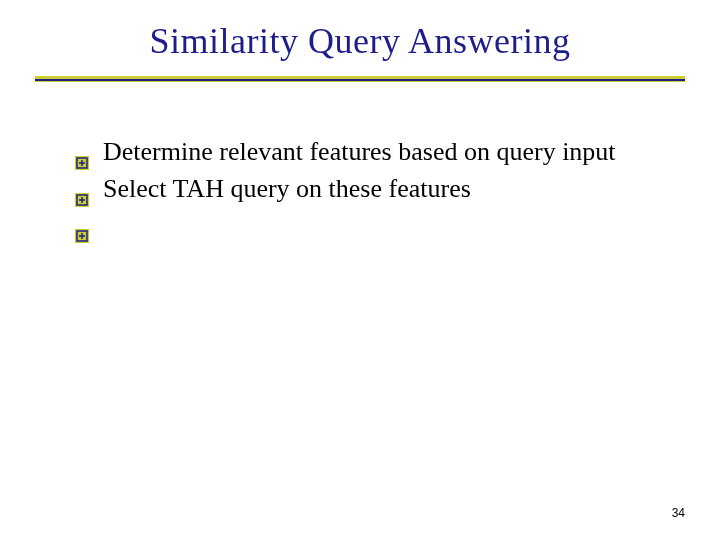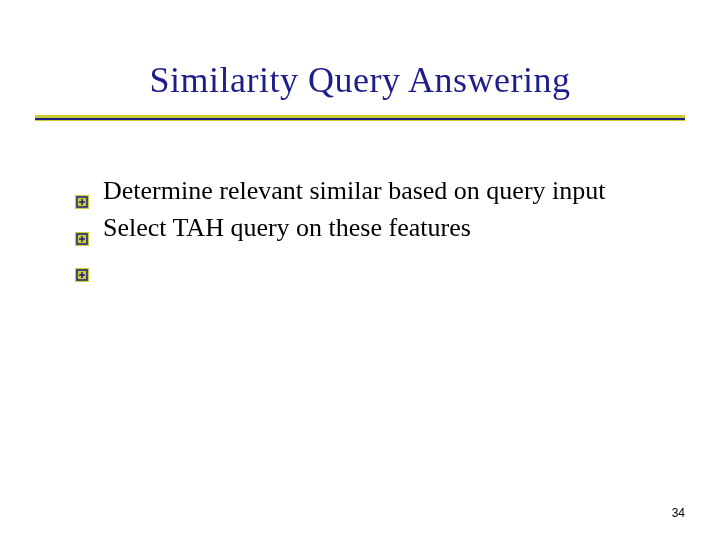--- a/index.html
+++ b/index.html
@@ -11,21 +11,20 @@
       padding: 20px 50px 30px 50px;
       position: relative;
     }
     .title {
       color: #1e1e8b;
       font-size: 36px;
       font-weight: normal;
       text-align: center;
       margin-bottom: 14px;
       letter-spacing: 0.5px;
-      margin-top: 39px;
     }
     .divider {
       position: relative;
       height: 10px;
       margin-bottom: 50px;
     }
     .divider .yellow-line {
       position: absolute;
       left: -15px;
       right: -15px;
@@ -82,21 +81,21 @@
 <ul class="bullet-list">
   <li>
     <span class="bullet-icon">
       <svg viewBox="0 0 14 14" width="14" height="14">
         <rect x="0" y="0" width="14" height="14" fill="#cccc33"></rect>
         <rect x="2" y="2" width="10" height="10" fill="none" stroke="#1e1e8b" stroke-width="1.5"></rect>
         <line x1="4" y1="7" x2="10" y2="7" stroke="#1e1e8b" stroke-width="1.5"></line>
         <line x1="7" y1="4" x2="7" y2="10" stroke="#1e1e8b" stroke-width="1.5"></line>
       </svg>
     </span>
-    <span>Determine relevant similar based on query input</span>
+    <span>Determine relevant features based on query input</span>
   </li>
   <li>
     <span class="bullet-icon">
       <svg viewBox="0 0 14 14" width="14" height="14">
         <rect x="0" y="0" width="14" height="14" fill="#cccc33"></rect>
         <rect x="2" y="2" width="10" height="10" fill="none" stroke="#1e1e8b" stroke-width="1.5"></rect>
         <line x1="4" y1="7" x2="10" y2="7" stroke="#1e1e8b" stroke-width="1.5"></line>
         <line x1="7" y1="4" x2="7" y2="10" stroke="#1e1e8b" stroke-width="1.5"></line>
       </svg>
     </span>

